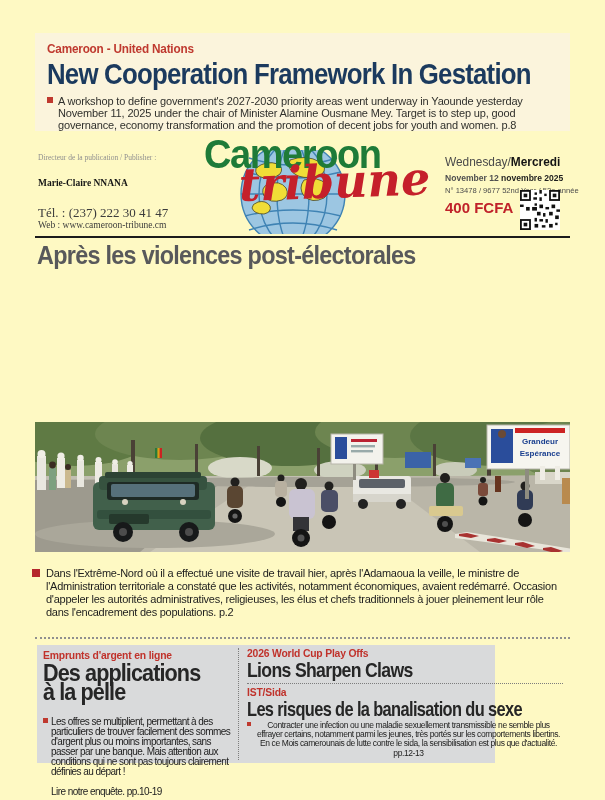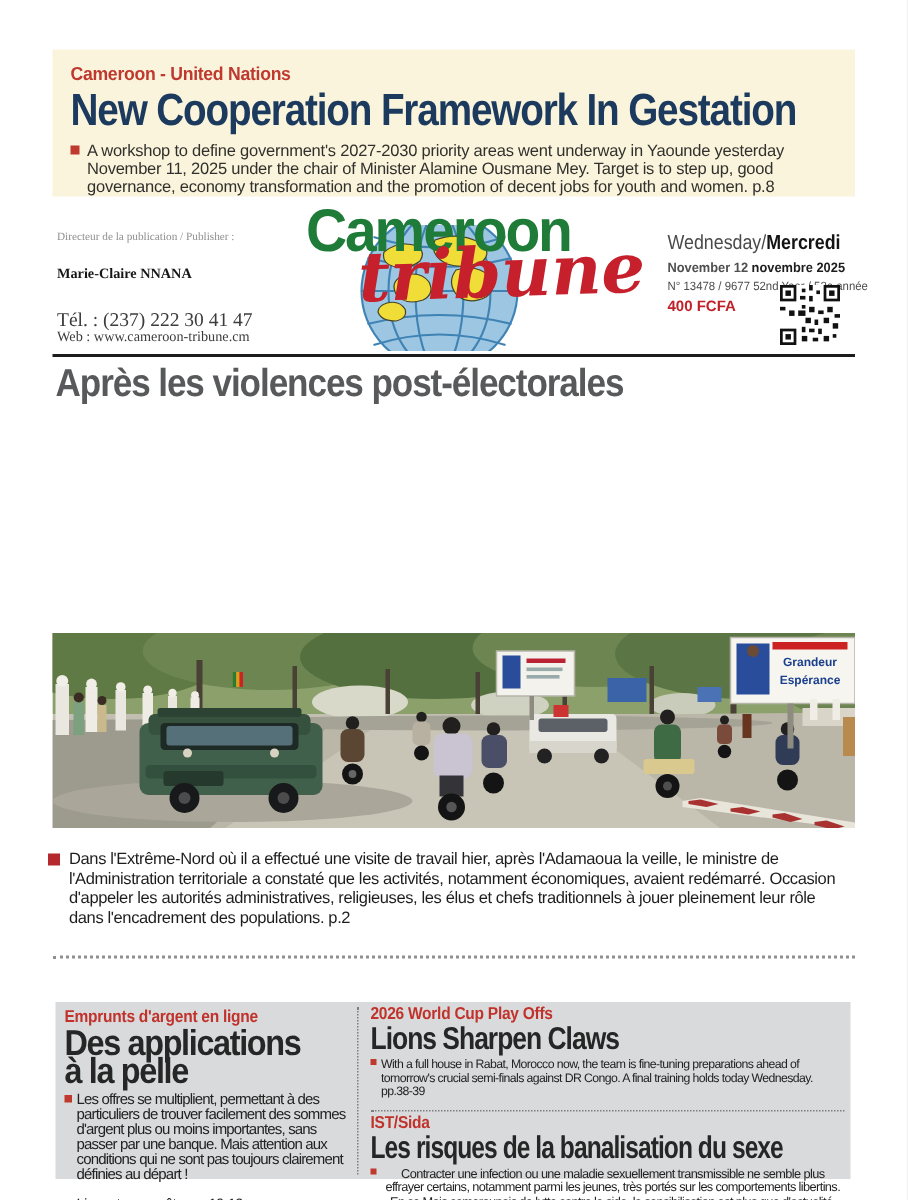--- a/index.html
+++ b/index.html
@@ -1,16 +1,16 @@
 <!DOCTYPE html>
 <html><head>
 <meta charset="utf-8">
 <style>
   html,body{margin:0;padding:0;background:#e8e8e8;}
-  .page{position:relative;width:605px;height:800px;background:#ffffff;overflow:hidden;
+  .page{position:relative;width:605px;height:800px;background:#fef9c3;overflow:hidden;
         font-family:"Liberation Sans",sans-serif;}
 
   
   .banner{position:absolute;left:35px;top:33px;width:535px;height:98px;background:#fbf4dc;
           box-sizing:border-box;padding:9px 12px 0 12px;}
   .banner-kicker{font-size:12.5px;font-weight:bold;color:#bf392f;letter-spacing:-0.2px;
           transform:scaleX(.94);transform-origin:left top;white-space:nowrap;}
   .banner-headline{font-size:30px;font-weight:bold;color:#1b3a5e;letter-spacing:-0.9px;
           transform:scaleX(.86);transform-origin:left top;white-space:nowrap;margin-top:1px;}
   .banner-body{position:relative;margin:4px 0 0 0;padding-left:11px;width:505px;
@@ -33,47 +33,47 @@
 
   .m-right{position:absolute;left:445px;top:154px;}
   .m-day{font-size:13.5px;white-space:nowrap;transform:scaleX(.88);transform-origin:left top;}
   .m-day .en{font-weight:normal;color:#4a4a4a;}
   .m-day .fr{font-weight:bold;color:#141414;}
   .m-date{font-size:9px;margin-top:4px;white-space:nowrap;transform:scaleX(.95);transform-origin:left top;}
   .m-date .en{color:#4f4f4f;font-weight:bold;}
   .m-date .fr{color:#1d1d1d;font-weight:bold;}
   .m-issue{font-size:8px;color:#4c4c4c;margin-top:3px;white-space:nowrap;
           transform:scaleX(.95);transform-origin:left top;}
-  .m-price{position:absolute;left:445px;top:199px;font-size:10px;font-weight:bold;color:#c0222a;}
+  .m-price{position:absolute;left:445px;top:199px;font-size:15px;font-weight:bold;color:#c0222a;}
   .qr{position:absolute;left:520px;top:190px;}
 
   .rule{position:absolute;left:35px;top:236px;width:535px;height:2px;background:#1c1c1c;}
 
   
   .lead-kicker{position:absolute;left:37px;top:240px;font-size:26px;font-weight:bold;color:#58595b;
           letter-spacing:-0.8px;transform:scaleX(.9);transform-origin:left top;white-space:nowrap;}
   .lead-headline{position:absolute;left:35px;top:264px;font-family:"Liberation Serif","DejaVu Serif",serif;
           font-weight:bold;font-size:63px;line-height:53px;color:#c2292d;letter-spacing:-2px;}
   .photo{position:absolute;left:35px;top:422px;width:535px;height:130px;}
   .lede{position:absolute;left:32px;top:556px;width:533px;box-sizing:border-box;padding-left:14px;
           font-size:11px;line-height:13px;letter-spacing:-0.25px;color:#1d1d1d;font-weight:400;}
   .lede .sq2{position:absolute;left:0;top:2px;width:8px;height:8px;background:#b5282c;}
 
   .dotsep{position:absolute;left:35px;top:637px;width:535px;border-top:2px dotted #8f8f8f;}
 
   
-  .bottom{position:absolute;left:37px;top:668px;width:530px;height:118px;background:#d9dadb;}
+  .bottom{position:absolute;left:37px;top:645px;width:458px;height:118px;background:#d9dadb;}
   .vdiv{position:absolute;left:201px;top:3px;bottom:3px;border-left:1px dotted #7d7d7d;}
   .b-kicker{font-size:11.5px;font-weight:bold;color:#c0322b;letter-spacing:-0.2px;
           transform:scaleX(.9);transform-origin:left top;white-space:nowrap;}
   .b-left{position:absolute;left:6px;top:4px;width:192px;}
   .b-left .hl{font-size:24px;line-height:18px;font-weight:bold;color:#262626;letter-spacing:-1px;
           transform:scaleX(.9);transform-origin:left top;white-space:nowrap;margin-top:3px;}
   .b-left .hl2{margin-top:1px;}
-  .b-body{position:relative;margin-top:5px;padding-left:8px;font-size:10px;line-height:10px;
+  .b-body{position:relative;margin-top:16px;padding-left:8px;font-size:10px;line-height:10px;
           letter-spacing:-0.55px;color:#222;}
   .b-body .sq3{position:absolute;left:0;top:1px;width:5px;height:5px;background:#bf392f;}
   .b-cta{font-size:10px;line-height:10px;letter-spacing:-0.55px;color:#222;padding-left:8px;}
 
   .b-right{position:absolute;left:210px;top:2px;width:316px;}
   .b-right .hl-sport{font-size:21px;line-height:20px;font-weight:bold;color:#262626;letter-spacing:-0.8px;
           transform:scaleX(.84);transform-origin:left top;white-space:nowrap;margin-top:1px;}
   .b-right .body-s{position:relative;margin-top:2px;padding-left:7px;font-size:8.2px;line-height:9px;
           letter-spacing:-0.4px;color:#222;}
   .b-right .sq3{position:absolute;left:0;top:1px;width:4px;height:4px;background:#bf392f;}
@@ -358,21 +358,20 @@
       <div class="hl">Des applications</div>
       <div class="hl hl2">à la pelle</div>
       <p class="b-body"><span class="sq3"></span><span>Les offres se multiplient, permettant à des particuliers de trouver facilement des sommes d'argent plus ou moins importantes, sans passer par une banque. Mais attention aux conditions qui ne sont pas toujours clairement définies au départ !</span></p>
       <div class="b-cta">Lire notre enquête. pp.10-19</div>
     </article>
 
     <div class="b-right">
       <article>
         <div class="b-kicker">2026 World Cup Play Offs</div>
         <div class="hl-sport">Lions Sharpen Claws</div>
-        <p class="body-s"><span class="sq3"></span><span>With a full house in Rabat, Morocco now, the team is fine-tuning preparations ahead of tomorrow's crucial semi-finals against DR Congo. A final training holds today Wednesday. pp.38-39</span></p>
       </article>
       <div class="hdot"></div>
       <article>
         <div class="b-kicker">IST/Sida</div>
         <div class="hl-health">Les risques de la banalisation du sexe</div>
         <p class="body-h"><span class="sq3"></span><span>Contracter une infection ou une maladie sexuellement transmissible ne semble plus effrayer certains, notamment parmi les jeunes, très portés sur les comportements libertins. En ce Mois camerounais de lutte contre le sida, la sensibilisation est plus que d'actualité. pp.12-13</span></p>
       </article>
     </div>
   </section>
 

